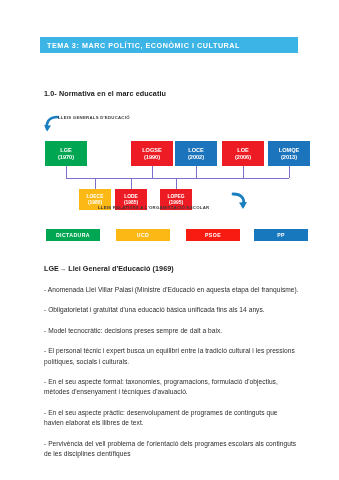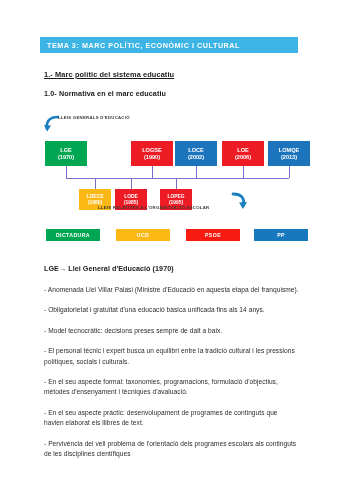--- a/index.html
+++ b/index.html
@@ -166,21 +166,20 @@
 </style>
 </head>
 <body>
 
 <div class="page">
 
   <div class="banner">
     <span class="banner-text">TEMA 3: MARC POLÍTIC, ECONÒMIC I CULTURAL</span>
   </div>
 
-  <div class="h-section">1.- Marc polític del sistema educatiu</div>
   <div class="h-sub">1.0- Normativa en el marc educatiu</div>
 
   <div class="diagram">
 
     <svg class="arrow" style="left:42px; top:6px;" width="20" height="22" viewBox="0 0 20 22">
       <path d="M16 3 C6 3, 4 9, 5 15" stroke="#1a7fc1" stroke-width="2.6" fill="none" stroke-linecap="round"></path>
       <path d="M2 11 L5.2 17.5 L9 11.5 Z" fill="#1a7fc1"></path>
     </svg>
     <div class="cap cap-top">LLEIS GENERALS D'EDUCACIÓ</div>
 
@@ -253,21 +252,21 @@
     </div>
     <div class="party" style="left:186px; width:54px; background:#f81b11;">
       <span>PSOE</span>
     </div>
     <div class="party" style="left:254px; width:54px; background:#1878be;">
       <span>PP</span>
     </div>
   </div>
 
   <div class="body">
-    <p class="lede">LGE→ Llei General d'Educació (1970)</p>
+    <p class="lede">LGE→ Llei General d'Educació (1969)</p>
     <p class="para">- Anomenada Llei Villar Palasi (Ministre d'Educació en aquesta etapa del franquisme).</p>
     <p class="para">- Obligatorietat i gratuïtat d'una educació bàsica unificada fins als 14 anys.</p>
     <p class="para">- Model tecnocràtic: decisions preses sempre de dalt a baix.</p>
     <p class="para">- El personal tècnic i expert busca un equilibri entre la tradició cultural i les pressions polítiques, socials i culturals.</p>
     <p class="para">- En el seu aspecte formal: taxonomies, programacions, formulació d'objectius, mètodes d'ensenyament i tècniques d'avaluació.</p>
     <p class="para">- En el seu aspecte pràctic: desenvolupament de programes de continguts que havien elaborat els llibres de text.</p>
     <p class="para">- Pervivència del vell problema de l'orientació dels programes escolars als continguts de les disciplines científiques</p>
   </div>
 
 </div>

